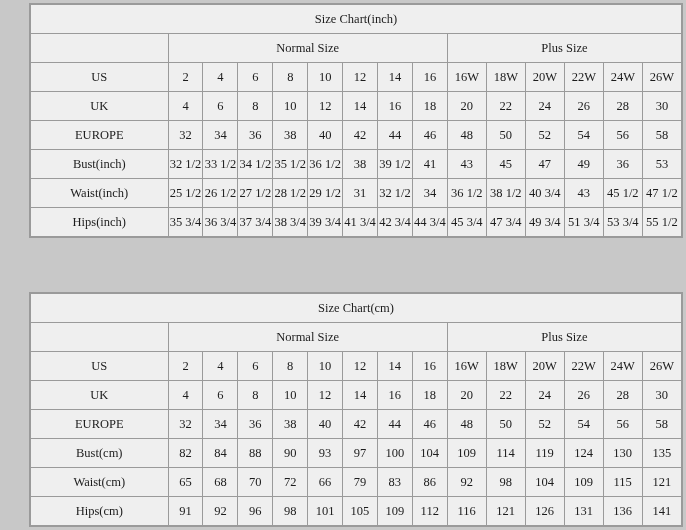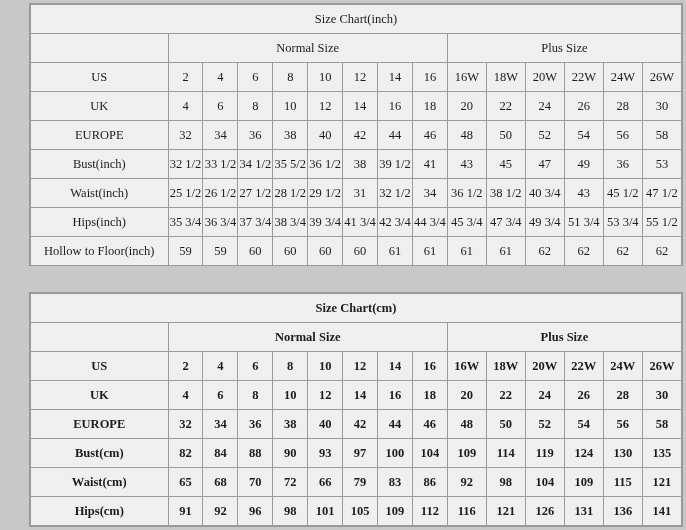--- a/index.html
+++ b/index.html
@@ -22,21 +22,21 @@
     justify-content: space-between;
     background: #c8c8c8;
     padding-left: 26px;
   }
   .chart-block {
     background: #efefef;
     border: 1px solid #9a9a9a;
     box-sizing: border-box;
   }
   .chart-block.first { margin: 3px 3px 0 3px; }
-  .chart-block.second { margin: 0 3px 3px 3px; font-weight: bold; }
+  .chart-block.second { margin: 0 3px 3px 3px; }
 
   table.size-table {
     border-collapse: collapse;
     width: 100%;
     table-layout: fixed;
     background: #efefef;
   }
   table.size-table td {
     border: 1px solid #9a9a9a;
     text-align: center;
@@ -164,21 +164,21 @@
           <td>54</td>
           <td>56</td>
           <td class="last-col">58</td>
         </tr>
 
         <tr>
           <td class="row-label">Bust(inch)</td>
           <td>32 1/2</td>
           <td>33 1/2</td>
           <td>34 1/2</td>
-          <td>35 5/2</td>
+          <td>35 1/2</td>
           <td>36 1/2</td>
           <td>38</td>
           <td>39 1/2</td>
           <td>41</td>
           <td>43</td>
           <td>45</td>
           <td>47</td>
           <td>49</td>
           <td>36</td>
           <td class="last-col">53</td>
@@ -213,37 +213,20 @@
           <td>42 3/4</td>
           <td>44 3/4</td>
           <td>45 3/4</td>
           <td>47 3/4</td>
           <td>49 3/4</td>
           <td>51 3/4</td>
           <td>53 3/4</td>
           <td class="last-col">55 1/2</td>
         </tr>
 
-        <tr class="last-row">
-          <td class="row-label">Hollow to Floor(inch)</td>
-          <td>59</td>
-          <td>59</td>
-          <td>60</td>
-          <td>60</td>
-          <td>60</td>
-          <td>60</td>
-          <td>61</td>
-          <td>61</td>
-          <td>61</td>
-          <td>61</td>
-          <td>62</td>
-          <td>62</td>
-          <td>62</td>
-          <td class="last-col">62</td>
-        </tr>
       </tbody>
     </table>
   </div>
 
   <div class="chart-block second">
     <table class="size-table">
       <colgroup>
         <col class="col-label">
         <col class="col-n">
           <col class="col-n">

